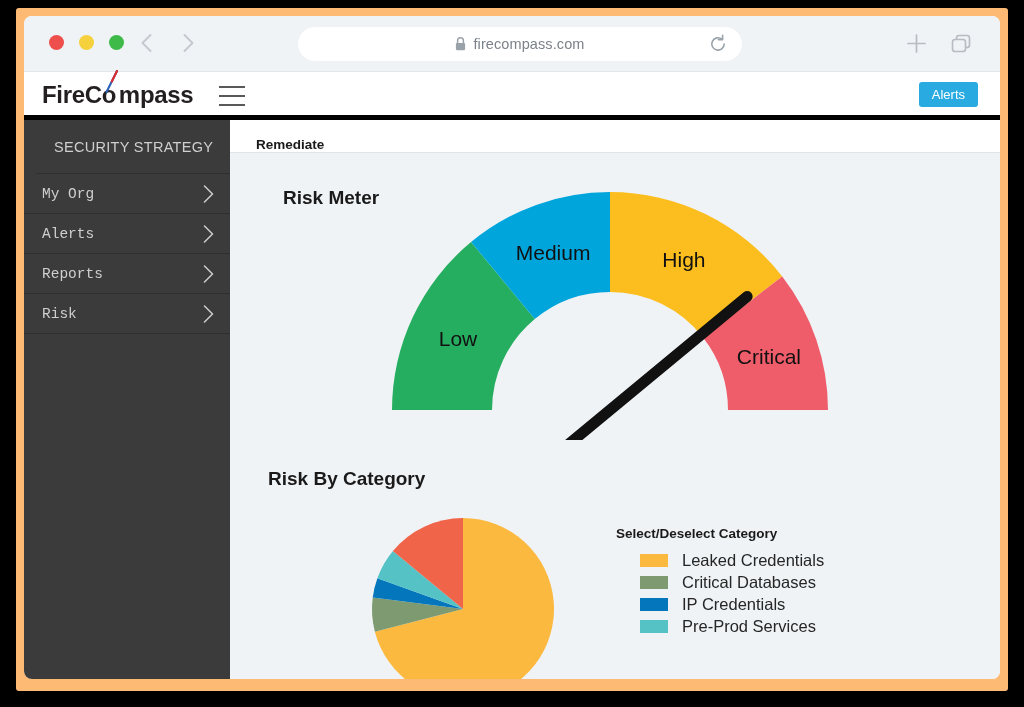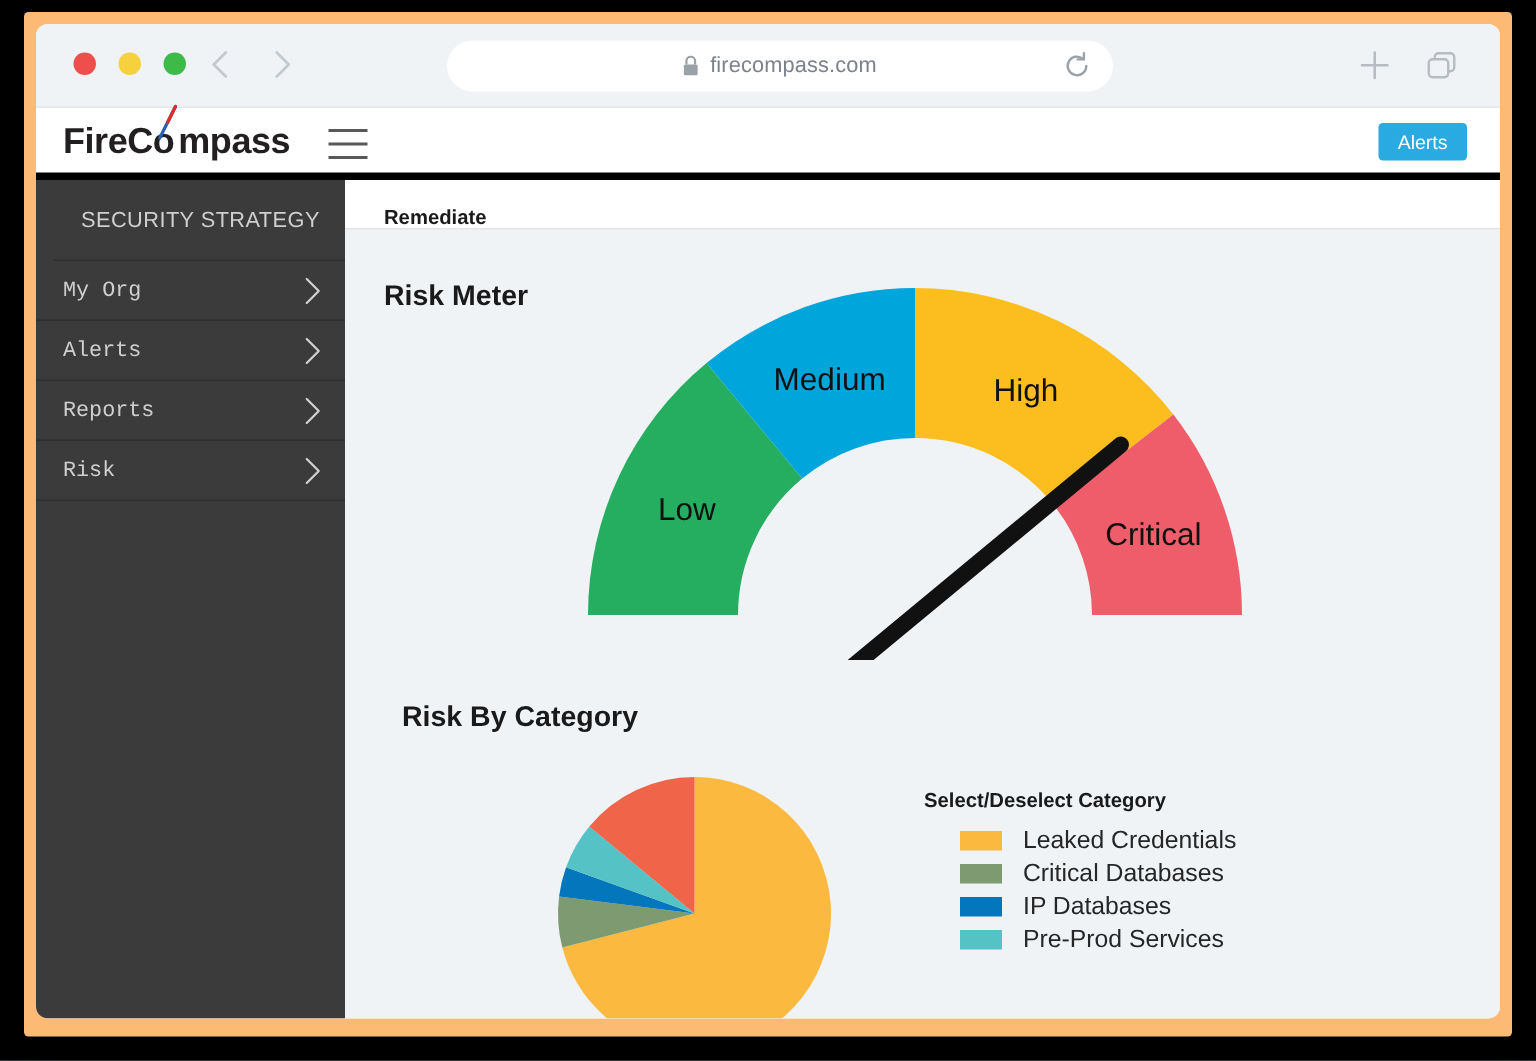--- a/index.html
+++ b/index.html
@@ -180,21 +180,21 @@
 
   .panel-title {
     font-size: 19px; font-weight: bold; color: #1a1a1a;
   }
 
   #risk-meter-panel {
     position: relative;
     height: 315px;
   }
   #risk-meter-title {
-    position: absolute; left: 26px; top: 34px;
+    position: absolute; left: 53px; top: 34px;
   }
   #gauge-wrap {
     position: absolute; left: 120px; top: 12px;
   }
 
   #risk-category-panel {
     position: relative;
   }
   #risk-category-title {
     position: absolute; left: 38px; top: 0px;
@@ -383,21 +383,21 @@
                 <div class="legend-row">
                   <span class="legend-swatch" style="background: rgb(252, 185, 64);"></span>
                   <span class="legend-label">Leaked Credentials</span>
                 </div>
                 <div class="legend-row">
                   <span class="legend-swatch" style="background: rgb(125, 154, 112);"></span>
                   <span class="legend-label">Critical Databases</span>
                 </div>
                 <div class="legend-row">
                   <span class="legend-swatch" style="background: rgb(4, 119, 188);"></span>
-                  <span class="legend-label">IP Databases</span>
+                  <span class="legend-label">IP Credentials</span>
                 </div>
                 <div class="legend-row">
                   <span class="legend-swatch" style="background: rgb(85, 194, 198);"></span>
                   <span class="legend-label">Pre-Prod Services</span>
                 </div>
               </div>
           </div>
         </section>
 
       </main>

